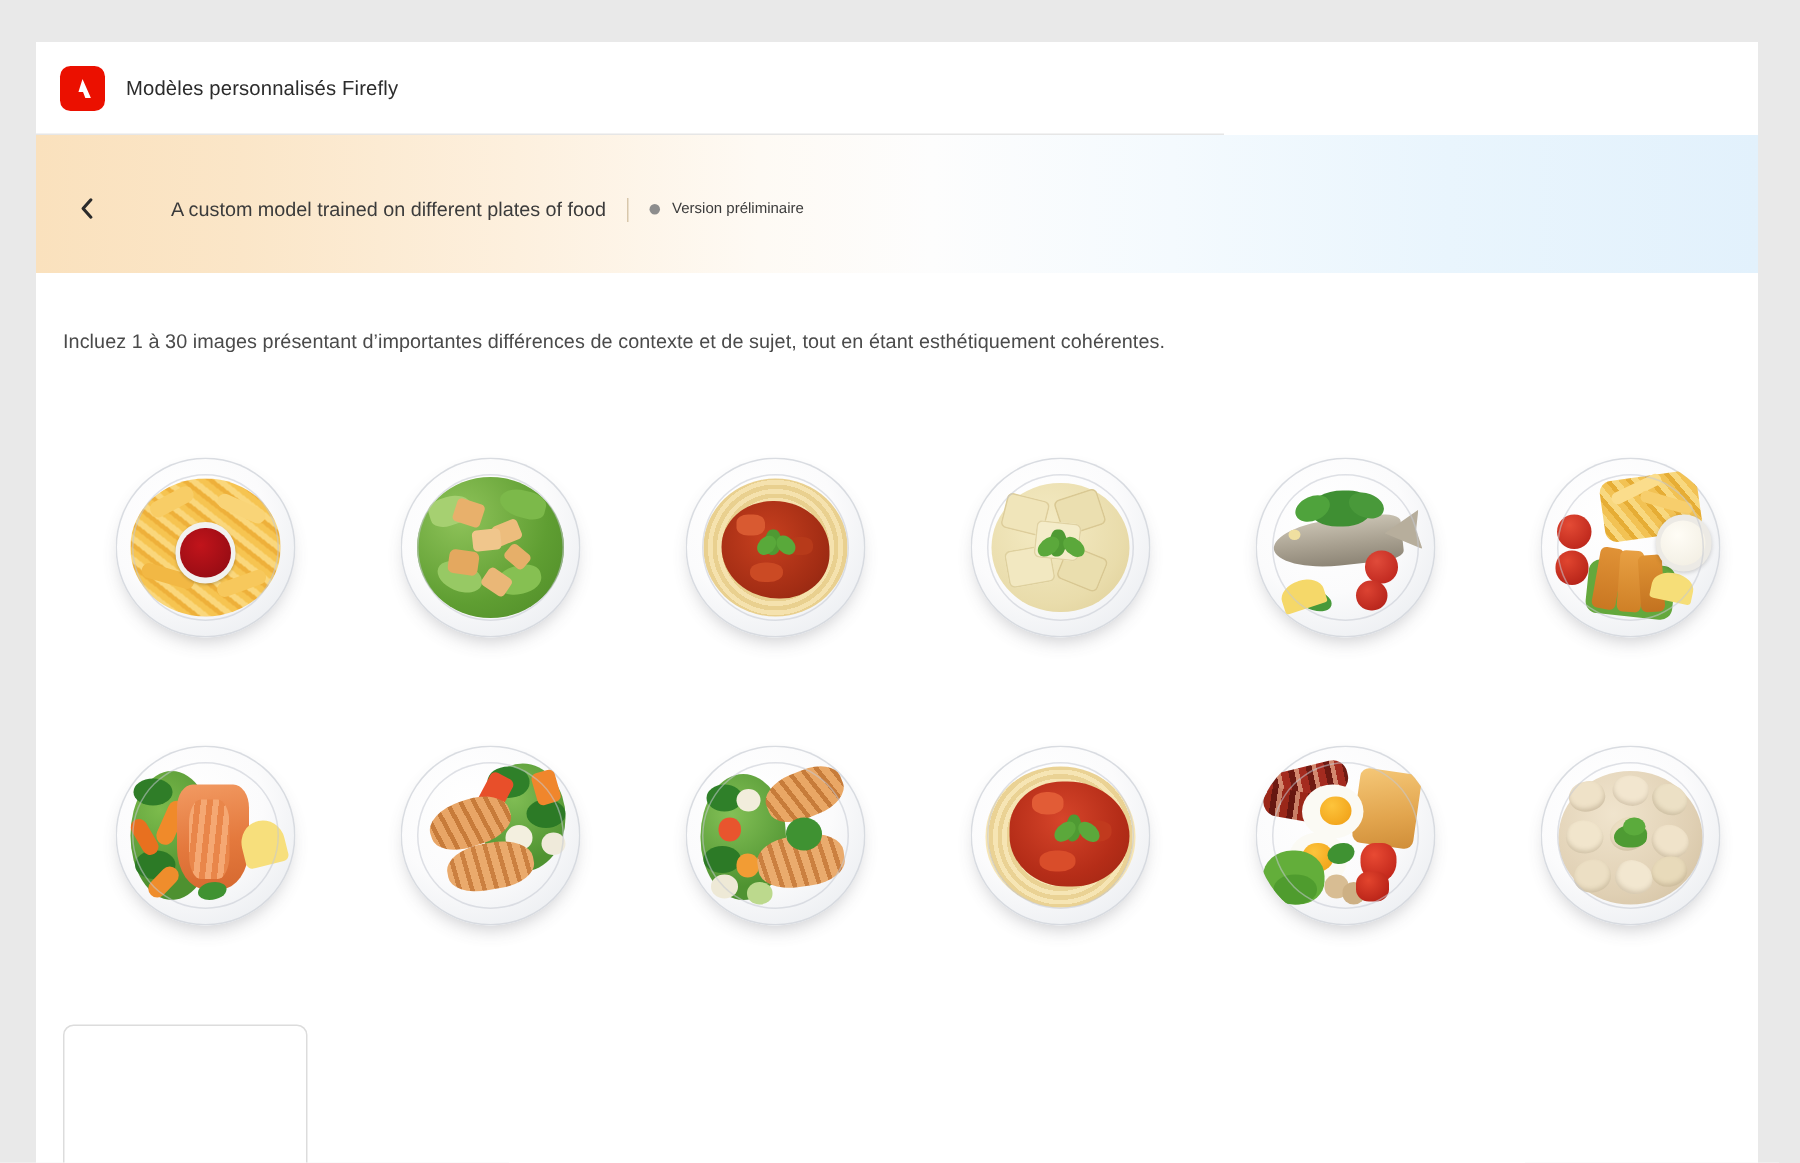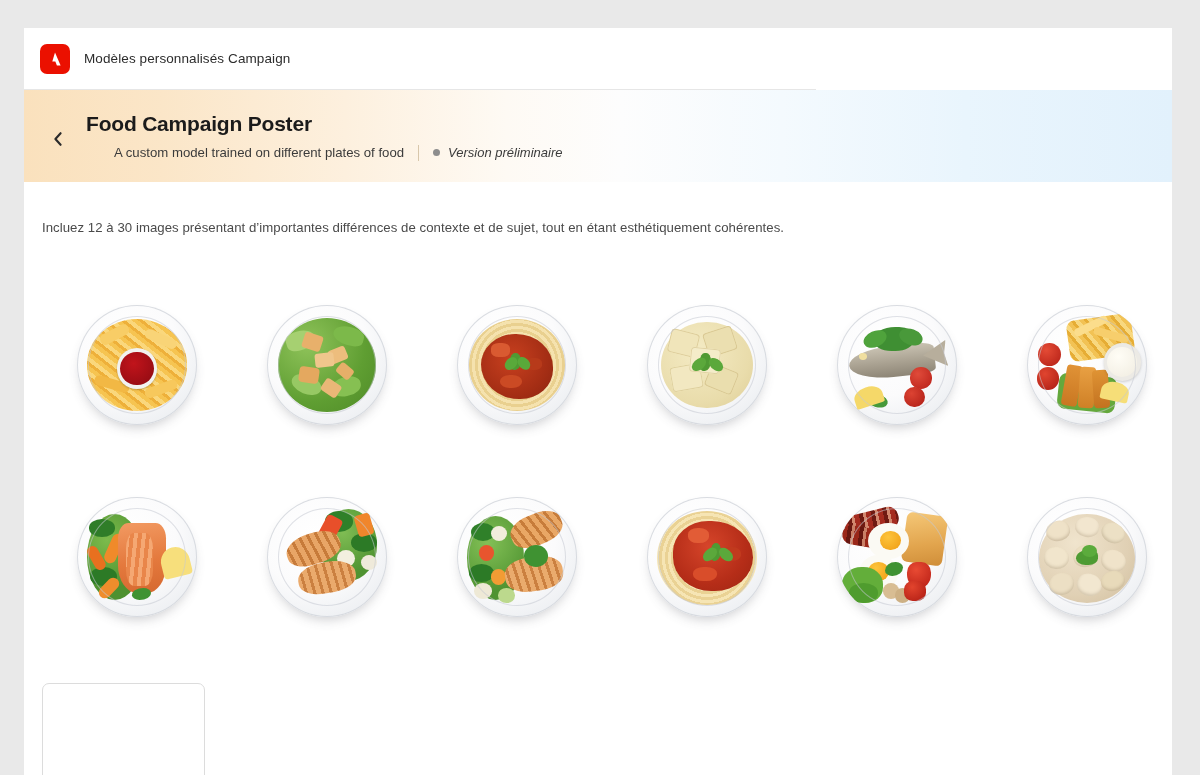--- a/index.html
+++ b/index.html
@@ -101,22 +101,21 @@
     margin: 0 14px;
   }
   .status-dot {
     width: 7px; height: 7px;
     border-radius: 50%;
     background: #8d8d8d;
     margin-right: 8px;
     flex: 0 0 auto;
   }
   .banner-status {
-    font-size: 13px;
-    font-style: italic;
+    font-size: 10px;
     color: #3b3b3b;
     text-align: right;
   }
 
   
   .main {
     padding: 26px 0 0 18px;
     background: #fff;
   }
   .section-title {
@@ -186,42 +185,41 @@
 <body>
 
 <div class="app-card">
 
   <div class="topbar">
     <div class="adobe-logo">
       <svg width="18" height="16" viewBox="0 0 18 16" aria-hidden="true">
         <path d="M9 1.6 L14.6 14.4 H10.9 L9.35 10.4 H6.3 Z" fill="#ffffff"></path>
       </svg>
     </div>
-    <div class="topbar-title">Modèles personnalisés Campaign</div>
+    <div class="topbar-title">Modèles personnalisés Firefly</div>
   </div>
 
   <div class="banner">
     <button class="back-btn">
       <svg width="11" height="16" viewBox="0 0 11 16" aria-hidden="true">
         <path d="M8.6 2.2 L3.4 8 L8.6 13.8" fill="none" stroke="#2b2b2b" stroke-width="2.1" stroke-linecap="round" stroke-linejoin="round"></path>
       </svg>
     </button>
     <div class="banner-text">
-      <div class="banner-title">Food Campaign Poster</div>
       <div class="banner-sub-row">
         <div class="banner-sub">A custom model trained on different plates of food</div>
         <div class="sub-divider"></div>
         <div class="status-dot"></div>
         <div class="banner-status">Version préliminaire</div>
       </div>
     </div>
   </div>
 
   <div class="main">
-    <div class="section-desc">Incluez 12 à 30 images présentant d’importantes différences de contexte et de sujet, tout en étant esthétiquement cohérentes.</div>
+    <div class="section-desc">Incluez 1 à 30 images présentant d’importantes différences de contexte et de sujet, tout en étant esthétiquement cohérentes.</div>
 
     <div class="grid">
 
       <div class="thumb">
         <div class="plate-wrap">
             <div class="plate">
               <div class="food">
           <span style="left:8%;top:12%;width:84%;height:76%;border-radius:50%;background:
             repeating-linear-gradient(38deg,#f6c451 0 4px,#eeb03a 4px 7px,#fad77c 7px 11px),
             radial-gradient(circle at 50% 50%,#f3bb46,#e8a733);"></span>

